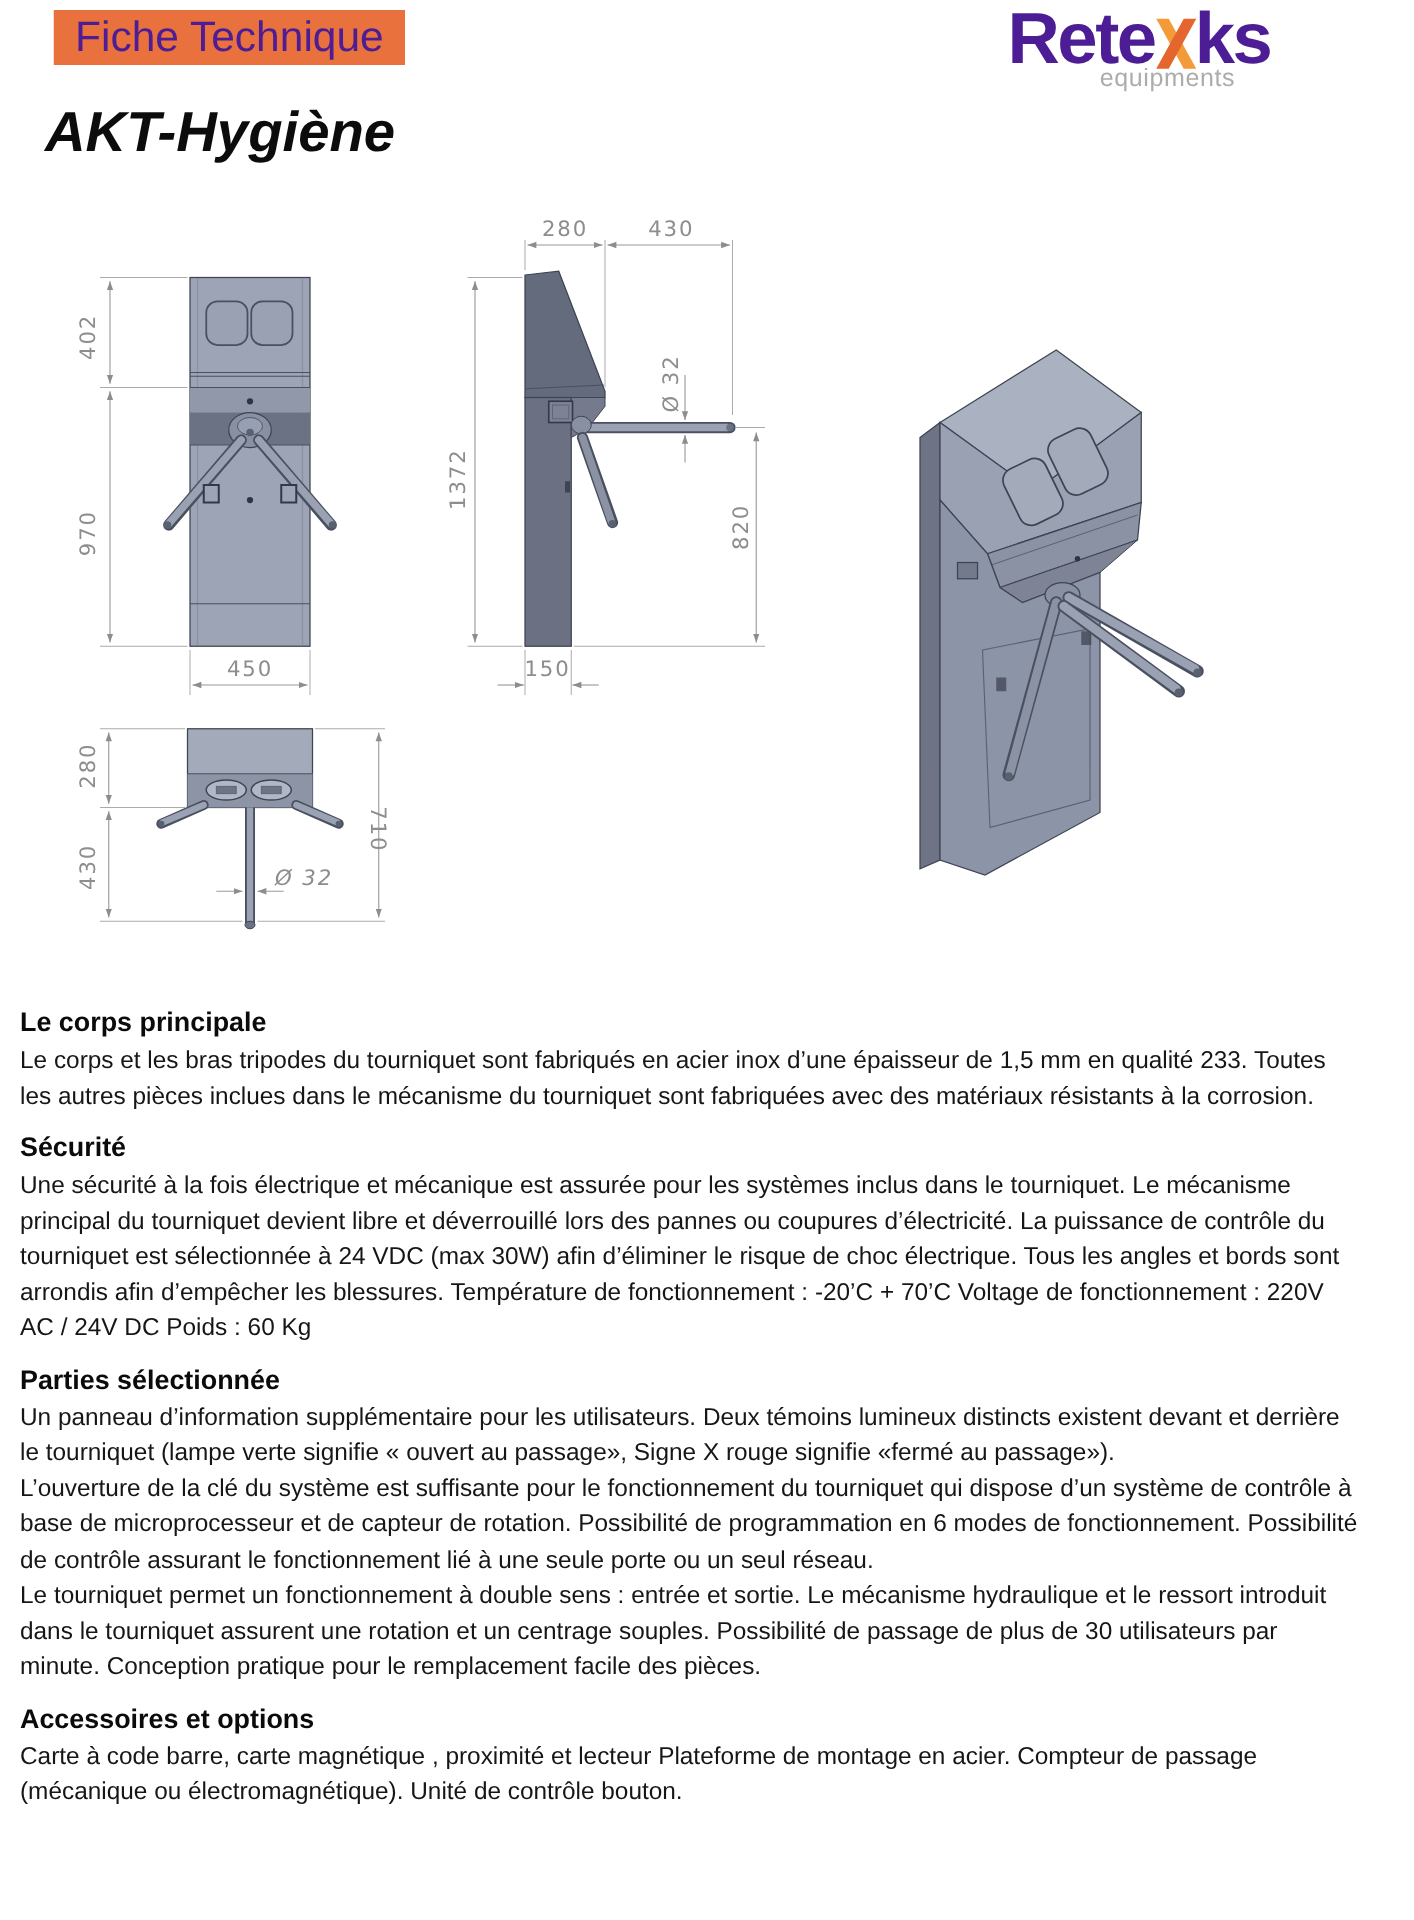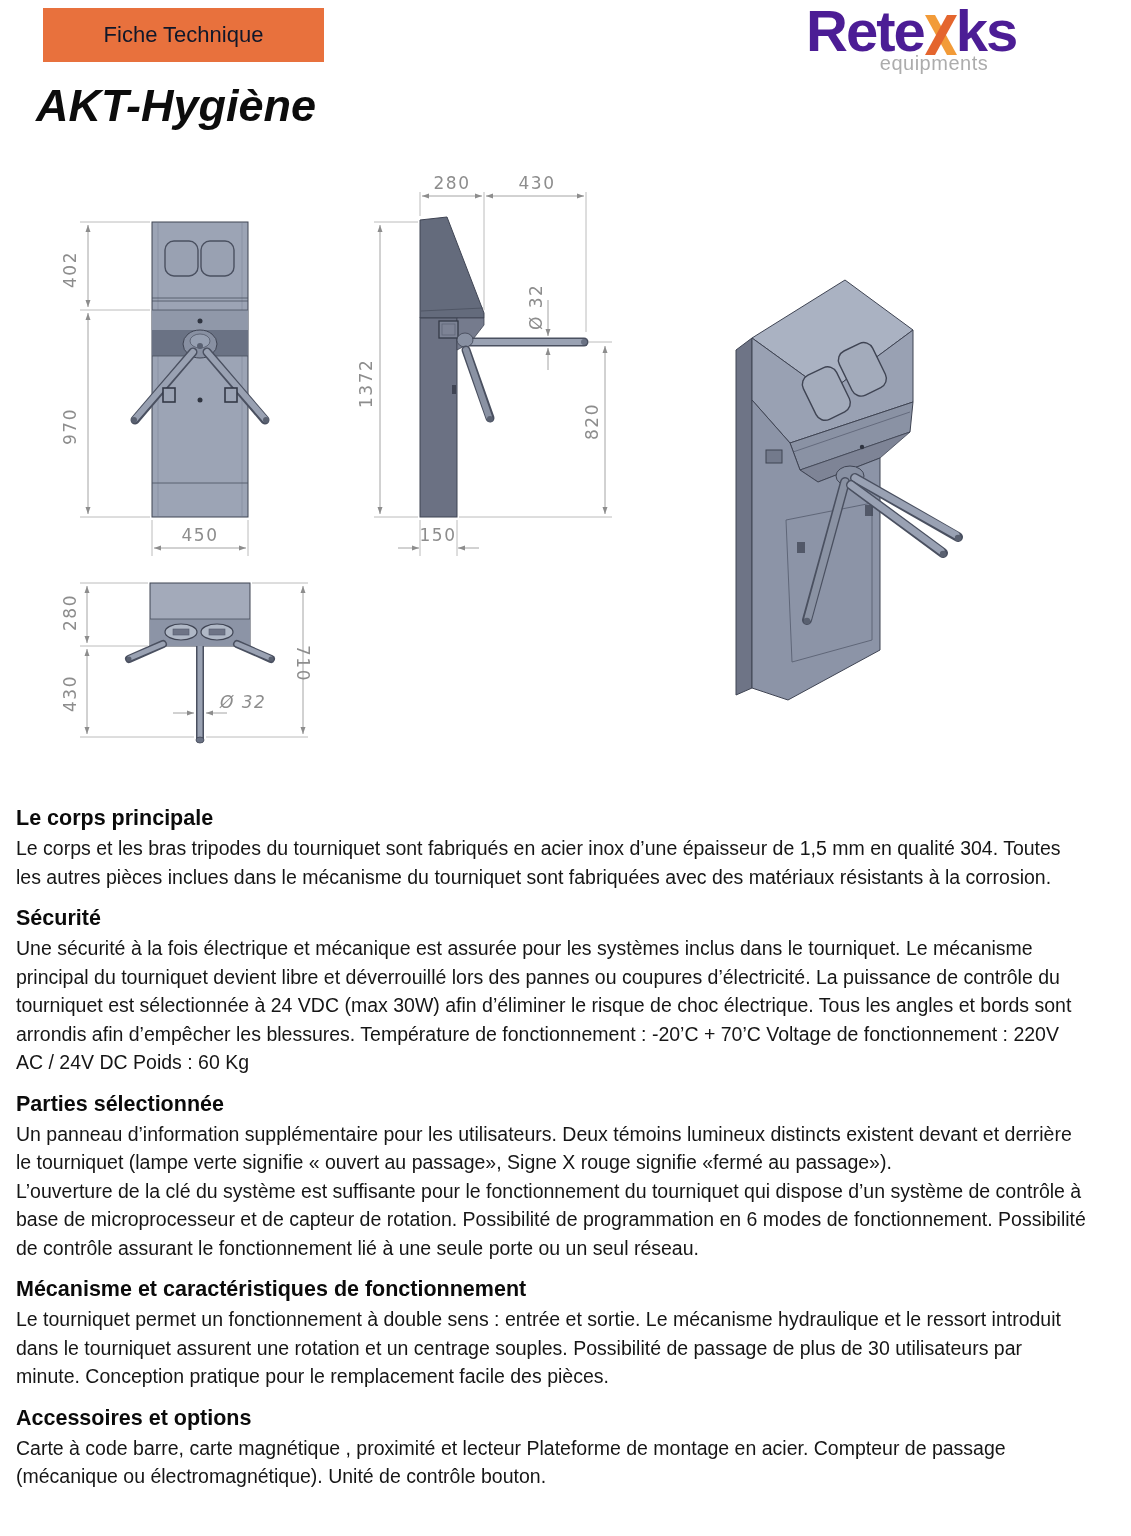--- a/index.html
+++ b/index.html
@@ -1,20 +1,20 @@
 <!DOCTYPE html>
 <html><head>
 <meta charset="utf-8">
 <style>
   html,body{margin:0;padding:0;background:#ffffff;}
   .page{position:relative;width:1131px;height:1536px;background:#ffffff;overflow:hidden;
         font-family:"Liberation Sans",sans-serif;color:#111;}
   
-  .badge{position:absolute;left:43px;top:8px;width:281px;height:54px;background:#E8713D;
-         color:#0f172a;font-size:22px;display:flex;align-items:center;justify-content:center;}
+  .badge{position:absolute;left:43px;top:8px;width:281px;height:44px;background:#E8713D;
+         color:#4c1d95;font-size:34px;display:flex;align-items:center;justify-content:center;}
   .title{position:absolute;left:36px;top:80px;font-size:45px;font-weight:bold;font-style:italic;
          color:#0c0c0c;letter-spacing:0px;margin:0;}
   .logo{position:absolute;left:806px;top:2px;width:262px;}
   .logo-word{display:flex;align-items:flex-end;justify-content:flex-start;
              font-weight:bold;font-size:58px;line-height:58px;color:#4c1d95;letter-spacing:-2px;}
   .logo-x{width:36px;height:46px;margin:0 -3px 2px -1px;}
   .logo-tagline{text-align:center;color:#ACACAC;font-size:20px;margin-top:-8px;padding-right:6px;letter-spacing:0.5px;}
   
   .drawing-svg{position:absolute;left:0;top:150px;width:1131px;height:660px;}
   .edge{stroke:#3F4453;stroke-width:1;}
@@ -235,36 +235,35 @@
         <line x1="851" y1="485" x2="941" y2="551" stroke="#99A1B3" stroke-width="7" stroke-linecap="round"></line>
         <circle cx="943" cy="554" r="3.2" fill="#596070"></circle>
       </g>
     </g>
   </svg>
 
   <div class="content">
 
     <section>
       <h2>Le corps principale</h2>
-      <p>Le corps et les bras tripodes du tourniquet sont fabriqués en acier inox d’une épaisseur de 1,5 mm en qualité 304. Toutes les autres pièces inclues dans le mécanisme du tourniquet sont fabriquées avec des matériaux résistants à la corrosion.</p>
+      <p>Le corps et les bras tripodes du tourniquet sont fabriqués en acier inox d’une épaisseur de 1,5 mm en qualité 233. Toutes les autres pièces inclues dans le mécanisme du tourniquet sont fabriquées avec des matériaux résistants à la corrosion.</p>
     </section>
 
     <section>
       <h2>Sécurité</h2>
       <p>Une sécurité à la fois électrique et mécanique est assurée pour les systèmes inclus dans le tourniquet. Le mécanisme principal du tourniquet devient libre et déverrouillé lors des pannes ou coupures d’électricité. La puissance de contrôle du tourniquet est sélectionnée à 24 VDC (max 30W) afin d’éliminer le risque de choc électrique. Tous les angles et bords sont arrondis afin d’empêcher les blessures. Température de fonctionnement : -20’C + 70’C Voltage de fonctionnement : 220V AC / 24V DC Poids : 60 Kg</p>
     </section>
 
     <section>
       <h2>Parties sélectionnée</h2>
       <p>Un panneau d’information supplémentaire pour les utilisateurs. Deux témoins lumineux distincts existent devant et derrière le tourniquet (lampe verte signifie « ouvert au passage», Signe X rouge signifie «fermé au passage»).</p>
       <p>L’ouverture de la clé du système est suffisante pour le fonctionnement du tourniquet qui dispose d’un système de contrôle à base de microprocesseur et de capteur de rotation. Possibilité de programmation en 6 modes de fonctionnement. Possibilité de contrôle assurant le fonctionnement lié à une seule porte ou un seul réseau.</p>
     </section>
 
     <section>
-      <h2>Mécanisme et caractéristiques de fonctionnement</h2>
       <p>Le tourniquet permet un fonctionnement à double sens : entrée et sortie. Le mécanisme hydraulique et le ressort introduit dans le tourniquet assurent une rotation et un centrage souples. Possibilité de passage de plus de 30 utilisateurs par minute. Conception pratique pour le remplacement facile des pièces.</p>
     </section>
 
     <section>
       <h2>Accessoires et options</h2>
       <p>Carte à code barre, carte magnétique , proximité et lecteur Plateforme de montage en acier. Compteur de passage (mécanique ou électromagnétique). Unité de contrôle bouton.</p>
     </section>
 
   </div>
 </div>

